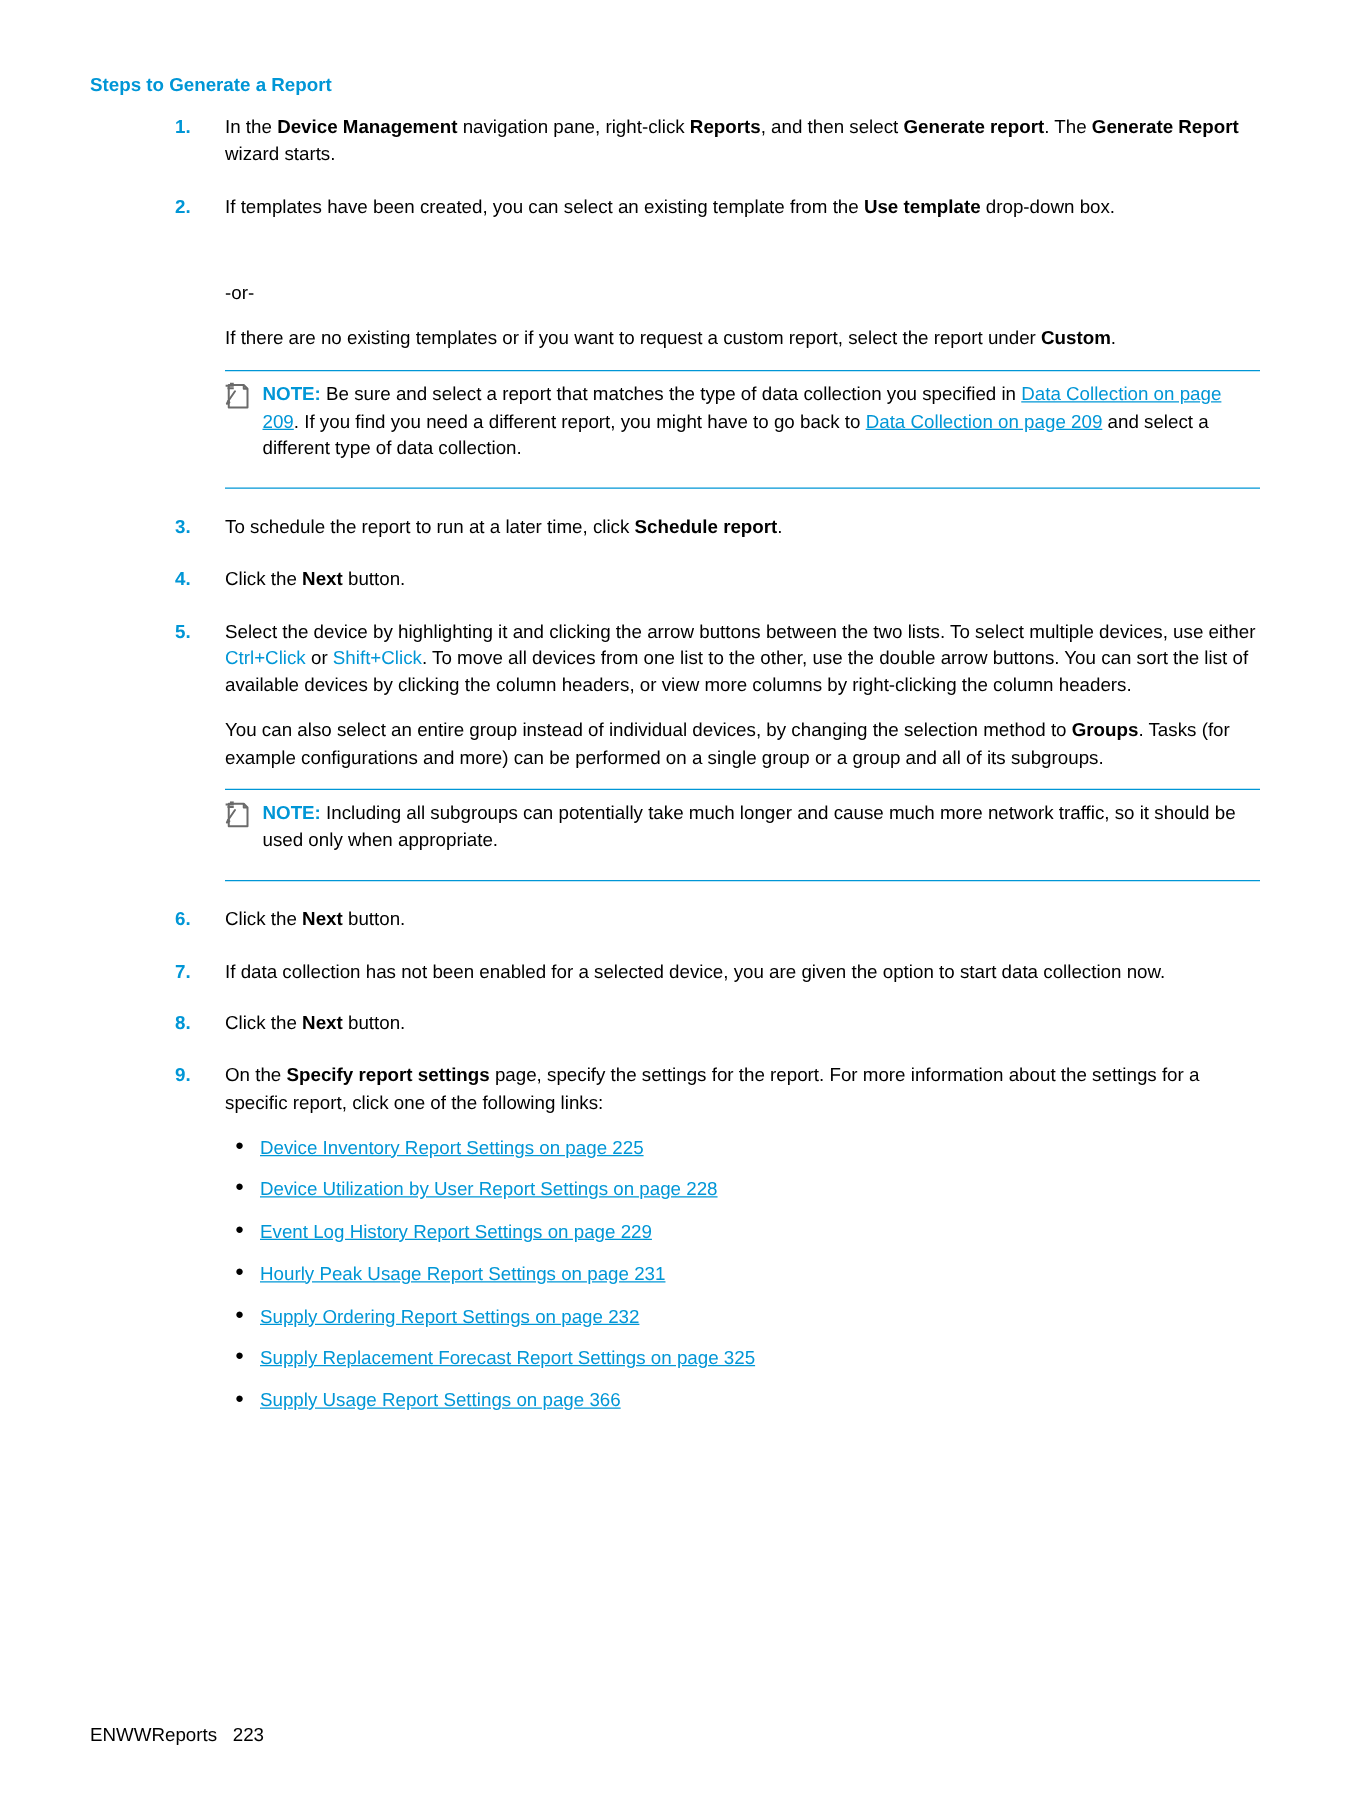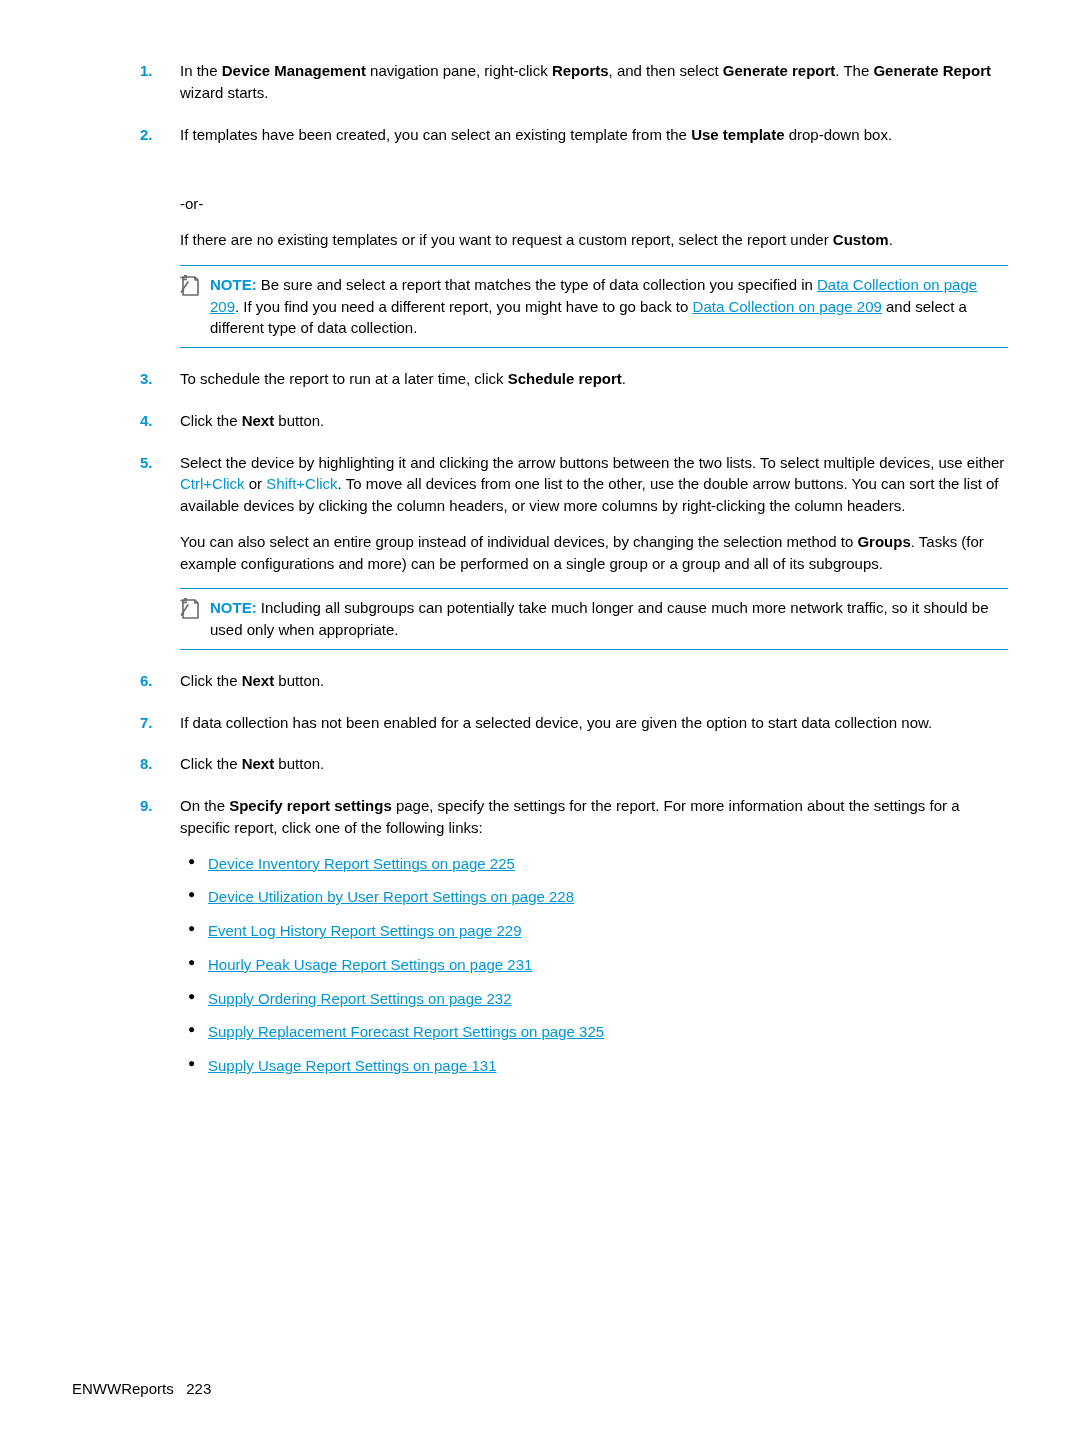--- a/index.html
+++ b/index.html
@@ -40,21 +40,21 @@
     color: #0096d6;
     font-weight: 700;
     font-size: 15px;
   }
   .para { margin: 0 0 14px 0; }
   b, strong { font-weight: 700; }
   .or { font-weight: 400; margin-top: 48px; }
   .note-box {
     border-top: 1.5px solid #0096d6;
     border-bottom: 1.5px solid #0096d6;
-    padding: 8px 0 8px 0;
+    padding: 8px 0 20px 0;
     margin: 6px 0 14px 0;
   }
   .note-box .inner {
     display: flex;
     align-items: flex-start;
     gap: 10px;
   }
   .note-box .icon {
     flex: 0 0 auto;
     color: #6b6b6b;
@@ -94,20 +94,21 @@
     right: 72px;
     display: flex;
     font-size: 15px;
     color: #000;
   }
 </style>
 </head>
 <body>
 
 <div class="page">
+  <div class="section-heading">Steps to Generate a Report</div>
 
   <ol class="steps" id="steps">
       <li>
         <span class="num">1.</span>
         <p class="para">In the <strong>Device Management</strong> navigation pane, right-click <strong>Reports</strong>, and then select <strong>Generate report</strong>. The <strong>Generate Report</strong> wizard starts.</p>
       </li>
       <li>
         <span class="num">2.</span>
         <p class="para">If templates have been created, you can select an existing template from the <strong>Use template</strong> drop-down box.</p>
         <p class="para or">-or-</p>
@@ -169,21 +170,21 @@
       <li>
         <span class="num">9.</span>
         <p class="para">On the <strong>Specify report settings</strong> page, specify the settings for the report. For more information about the settings for a specific report, click one of the following links:</p>
         <ul class="bullets">
           <li><a href="#" class="link">Device Inventory Report Settings on page 225</a></li>
           <li><a href="#" class="link">Device Utilization by User Report Settings on page 228</a></li>
           <li><a href="#" class="link">Event Log History Report Settings on page 229</a></li>
           <li><a href="#" class="link">Hourly Peak Usage Report Settings on page 231</a></li>
           <li><a href="#" class="link">Supply Ordering Report Settings on page 232</a></li>
           <li><a href="#" class="link">Supply Replacement Forecast Report Settings on page 325</a></li>
-          <li><a href="#" class="link">Supply Usage Report Settings on page 131</a></li>
+          <li><a href="#" class="link">Supply Usage Report Settings on page 366</a></li>
         </ul>
       </li>
     </ol>
 
   <div class="footer">
     <span>ENWW</span>
     <span>
       <span>Reports</span>&nbsp;&nbsp;&nbsp;<span>223</span>
     </span>
   </div>

